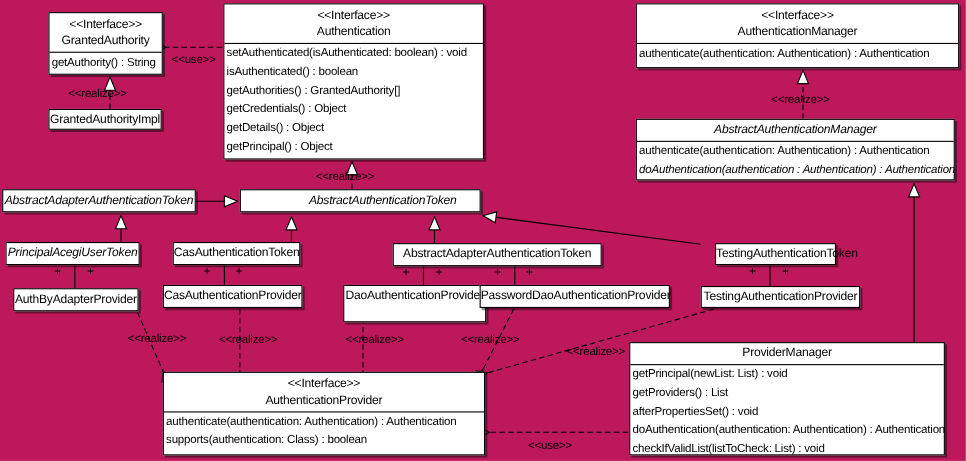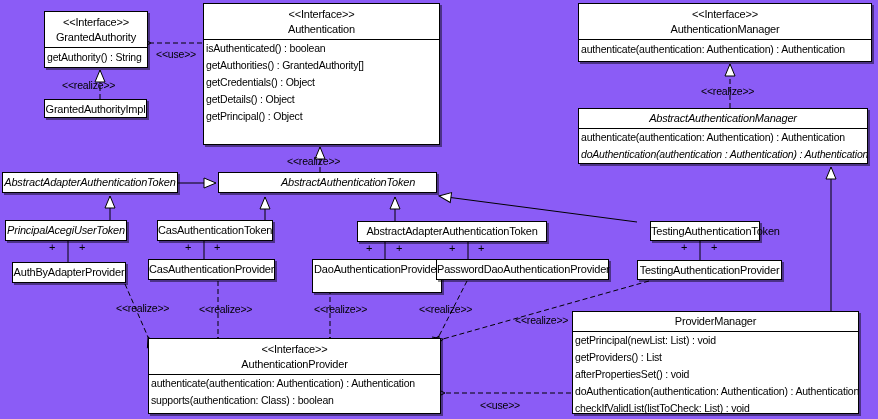--- a/index.html
+++ b/index.html
@@ -1,18 +1,18 @@
 <!DOCTYPE html>
 <html><head>
 <meta charset="utf-8">
 <style>
   html,body{margin:0;padding:0;}
   #canvas{
     position:relative; width:878px; height:419px;
-    background:#8b5cf6; overflow:hidden;
+    background:#be185d; overflow:hidden;
     font-family:"Liberation Sans", sans-serif;
     color:#000;
   }
   #wires{position:absolute; left:0; top:0; z-index:0;}
   .box{
     position:absolute; box-sizing:border-box; z-index:1;
     background:#fff; border:1px solid #000;
     box-shadow:2px 2px 0 rgba(0,0,0,0.45);
   }
   .head{ text-align:center; }
@@ -89,20 +89,21 @@
 
   <div class="box" style="left:44px;top:99px;width:103px;height:19px;">
     <div class="single">GrantedAuthorityImpl</div>
   </div>
 
   <div class="box" style="left:203px;top:3px;width:237px;height:142px;">
     <div class="head div">
       <div class="stereo">&lt;&lt;Interface&gt;&gt;</div>
       <div class="cname">Authentication</div>
     </div>
+    <div class="m">setAuthenticated(isAuthenticated: boolean) : void</div>
     <div class="m">isAuthenticated() : boolean</div>
     <div class="m">getAuthorities() : GrantedAuthority[]</div>
     <div class="m">getCredentials() : Object</div>
     <div class="m">getDetails() : Object</div>
     <div class="m">getPrincipal() : Object</div>
   </div>
 
   <div class="box" style="left:578px;top:3px;width:294px;height:59px;">
     <div class="head div">
       <div class="stereo">&lt;&lt;Interface&gt;&gt;</div>

